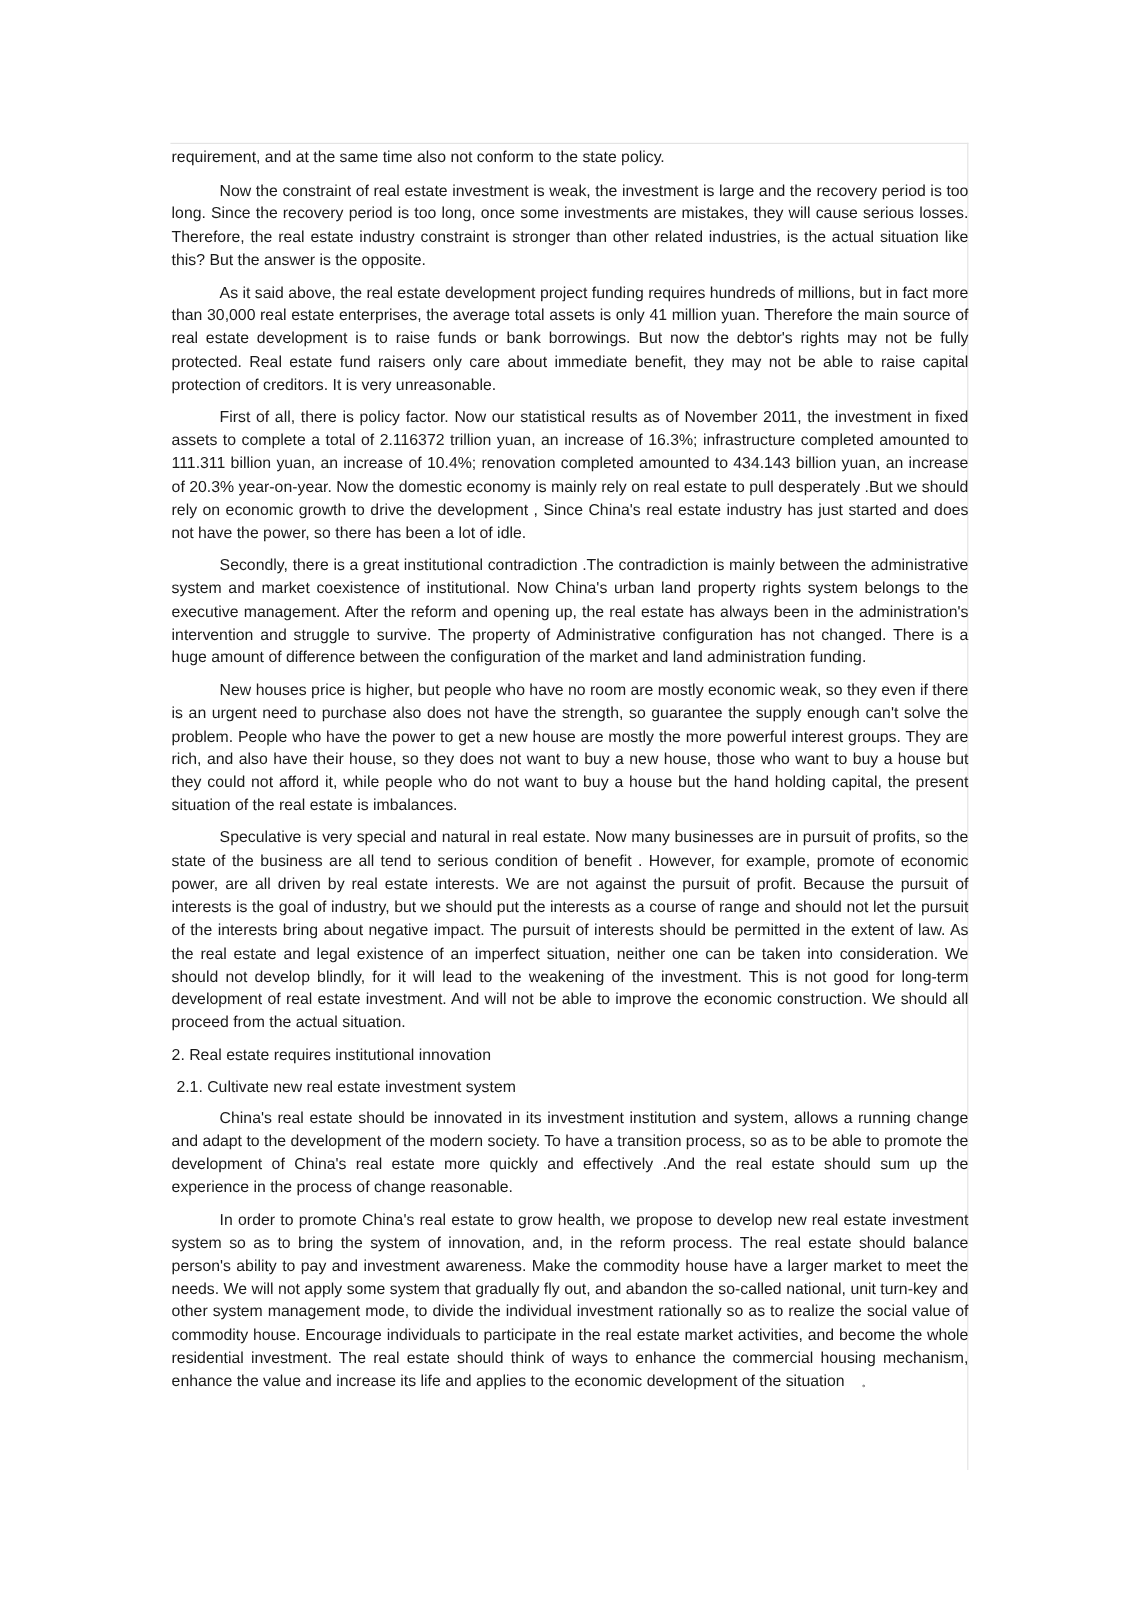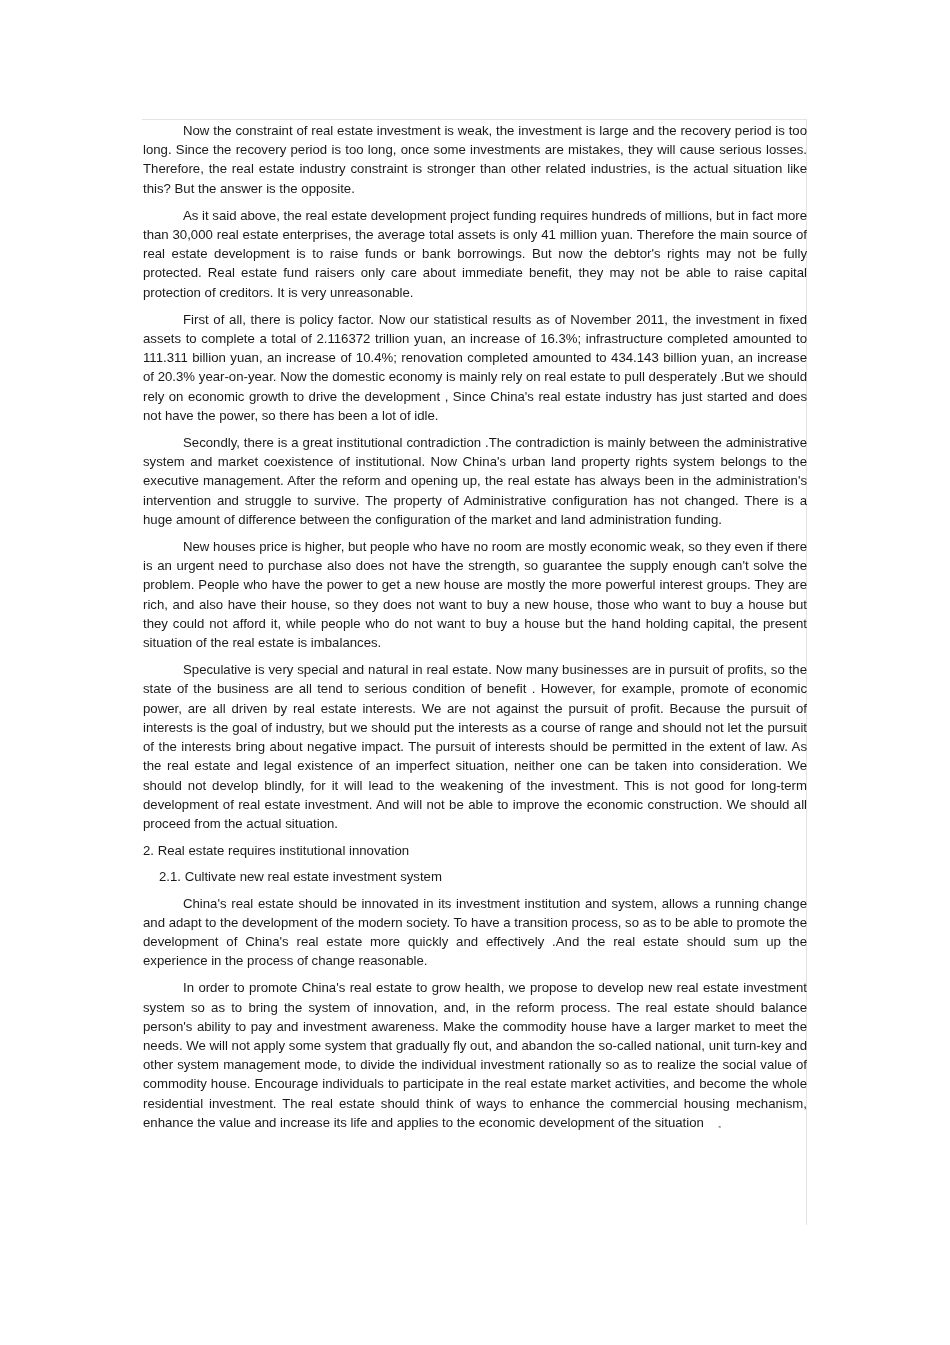--- a/index.html
+++ b/index.html
@@ -41,33 +41,34 @@
       text-indent: 40px;
     }
     .para.first {
       margin-bottom: 9px;
     }
     .heading {
       font-weight: normal;
       margin: 0 0 7px 0;
     }
     .subheading {
-      margin: 0 0 7px 16px;
+      margin: 0 0 7px 4px;
     }
     .circle-mark {
       font-size: 9px;
       margin-left: 14px;
     }
   </style>
 </head>
 <body>
 
 <div class="page-frame"></div>
 
 <div class="content">
+  <p class="para first">requirement, and at the same time also not conform to the state policy.</p>
   <p class="para indent">Now the constraint of real estate investment is weak, the investment is large and the recovery period is too long. Since the recovery period is too long, once some investments are mistakes, they will cause serious losses. Therefore, the real estate industry constraint is stronger than other related industries, is the actual situation like this? But the answer is the opposite.</p>
   <p class="para indent">As it said above, the real estate development project funding requires hundreds of millions, but in fact more than 30,000 real estate enterprises, the average total assets is only 41 million yuan. Therefore the main source of real estate development is to raise funds or bank borrowings. But now the debtor's rights may not be fully protected. Real estate fund raisers only care about immediate benefit, they may not be able to raise capital protection of creditors. It is very unreasonable.</p>
   <p class="para indent">First of all, there is policy factor. Now our statistical results as of November 2011, the investment in fixed assets to complete a total of 2.116372 trillion yuan, an increase of 16.3%; infrastructure completed amounted to 111.311 billion yuan, an increase of 10.4%; renovation completed amounted to 434.143 billion yuan, an increase of 20.3% year-on-year. Now the domestic economy is mainly rely on real estate to pull desperately .But we should rely on economic growth to drive the development , Since China's real estate industry has just started and does not have the power, so there has been a lot of idle.</p>
   <p class="para indent">Secondly, there is a great institutional contradiction .The contradiction is mainly between the administrative system and market coexistence of institutional. Now China's urban land property rights system belongs to the executive management. After the reform and opening up, the real estate has always been in the administration's intervention and struggle to survive. The property of Administrative configuration has not changed. There is a huge amount of difference between the configuration of the market and land administration funding.</p>
   <p class="para indent">New houses price is higher, but people who have no room are mostly economic weak, so they even if there is an urgent need to purchase also does not have the strength, so guarantee the supply enough can't solve the problem. People who have the power to get a new house are mostly the more powerful interest groups. They are rich, and also have their house, so they does not want to buy a new house, those who want to buy a house but they could not afford it, while people who do not want to buy a house but the hand holding capital, the present situation of the real estate is imbalances.</p>
   <p class="para indent">Speculative is very special and natural in real estate. Now many businesses are in pursuit of profits, so the state of the business are all tend to serious condition of benefit . However, for example, promote of economic power, are all driven by real estate interests. We are not against the pursuit of profit. Because the pursuit of interests is the goal of industry, but we should put the interests as a course of range and should not let the pursuit of the interests bring about negative impact. The pursuit of interests should be permitted in the extent of law. As the real estate and legal existence of an imperfect situation, neither one can be taken into consideration. We should not develop blindly, for it will lead to the weakening of the investment. This is not good for long-term development of real estate investment. And will not be able to improve the economic construction. We should all proceed from the actual situation.</p>
 
   <div class="heading">2. Real estate requires institutional innovation</div>
   <div class="subheading">2.1. Cultivate new real estate investment system</div>
 

